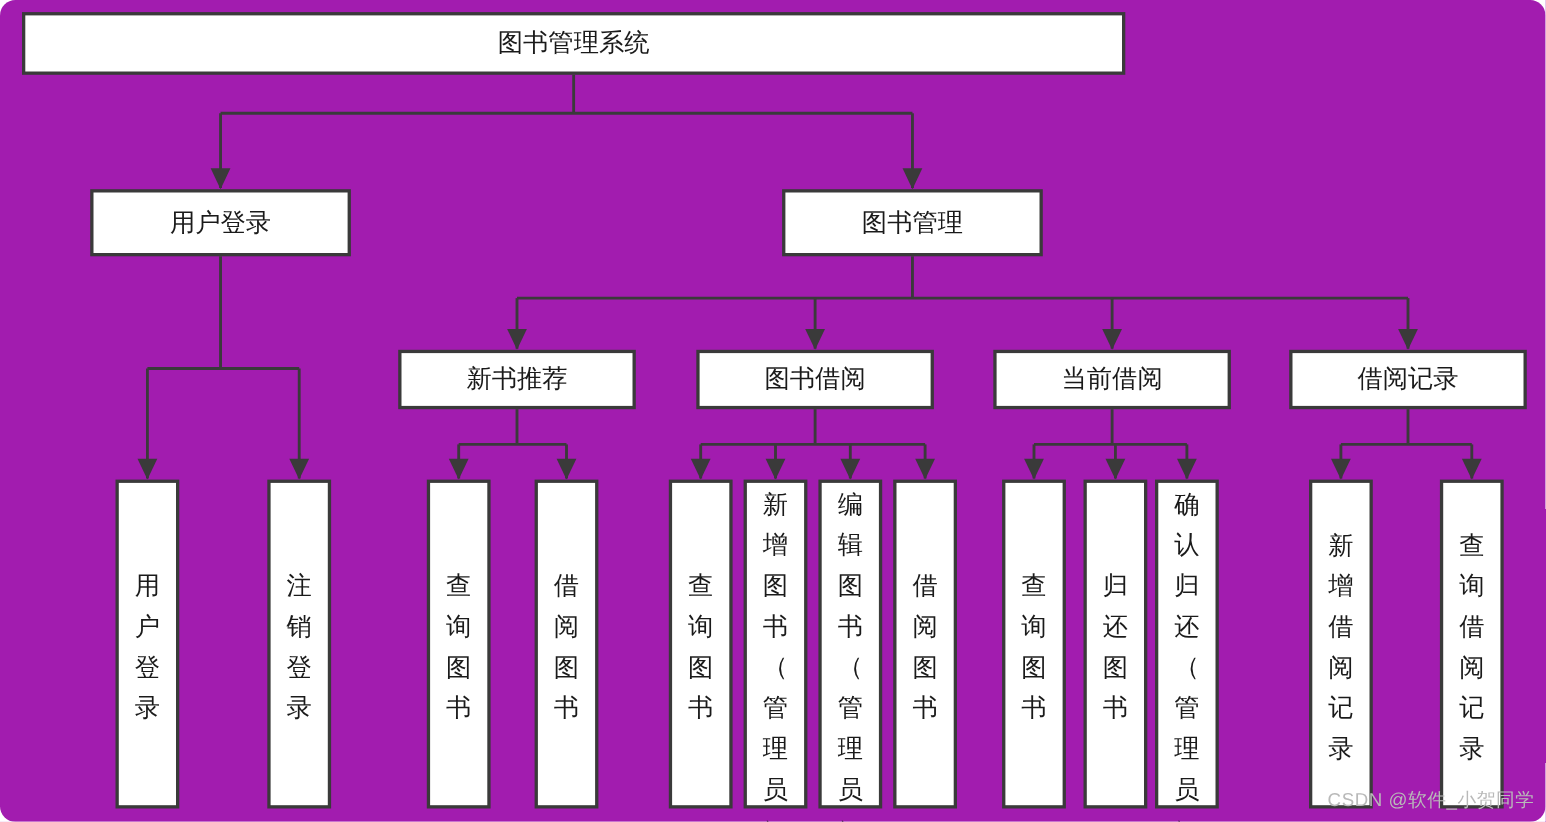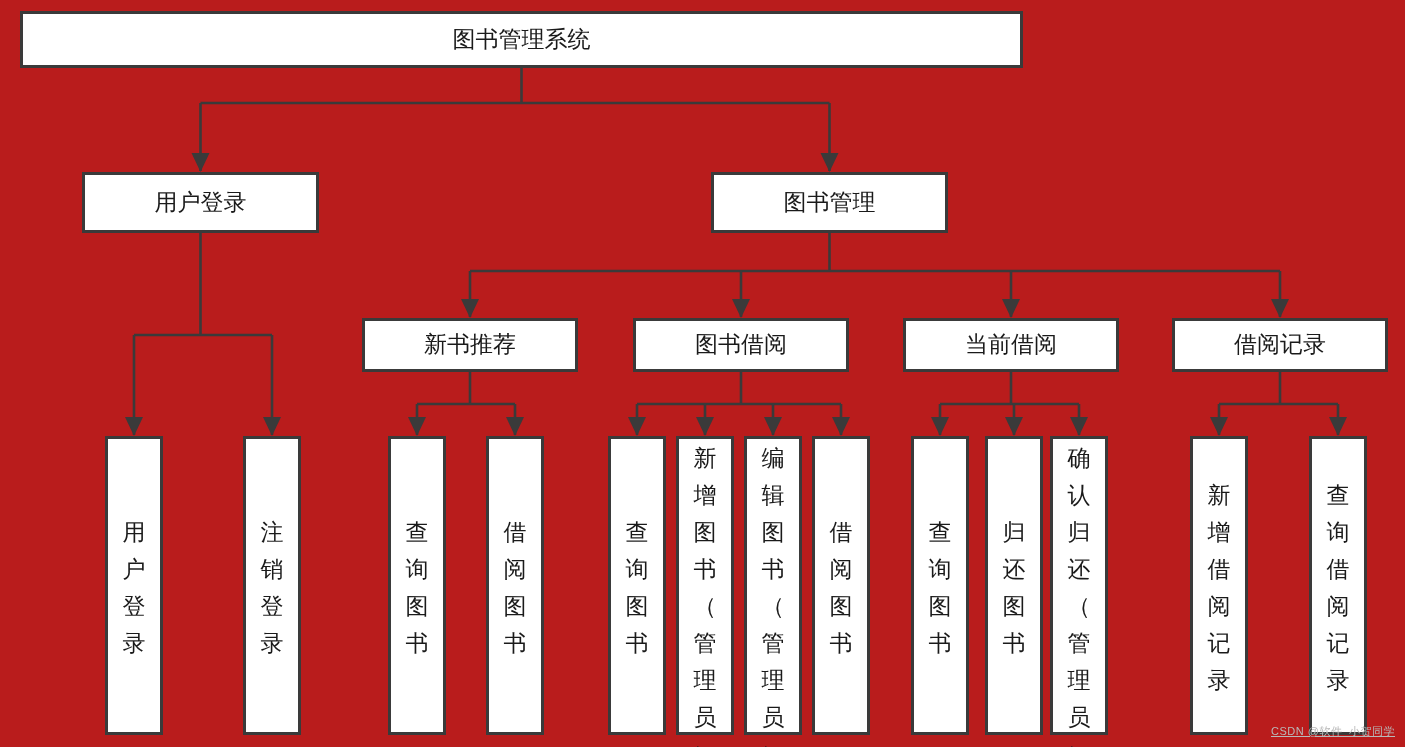--- a/index.html
+++ b/index.html
@@ -8,22 +8,23 @@
     padding: 0;
     background: #ffffff;
   }
   body {
     font-family: "Liberation Sans", "DejaVu Sans", sans-serif;
   }
   #diagram-root {
     position: relative;
     width: 1405px;
     height: 747px;
-    background: #b91c1c;
+    background: #a21caf;
     overflow: hidden;
+    border-radius: 14px;
   }
   svg.canvas {
     position: absolute;
     left: 0;
     top: 0;
     width: 1405px;
     height: 747px;
     display: block;
   }
   .node-box {
@@ -54,27 +55,26 @@
     font-size: 23px;
     fill: #1a1a1a;
     text-anchor: middle;
     white-space: pre;
   }
   .watermark {
     position: absolute;
     right: 10px;
     bottom: 8px;
     font-family: "Liberation Sans", "DejaVu Sans", sans-serif;
-    font-size: 11px;
+    font-size: 17px;
     color: #b9b9b9;
     letter-spacing: 0.5px;
     user-select: none;
     pointer-events: none;
     white-space: nowrap;
-    text-decoration: underline;
   }
 </style>
 </head>
 <body>
 
 <div id="diagram-root">
 
   <svg class="canvas" id="svg-canvas" viewBox="0 0 1405 747">
     <g id="connector-layer">
         <g>

